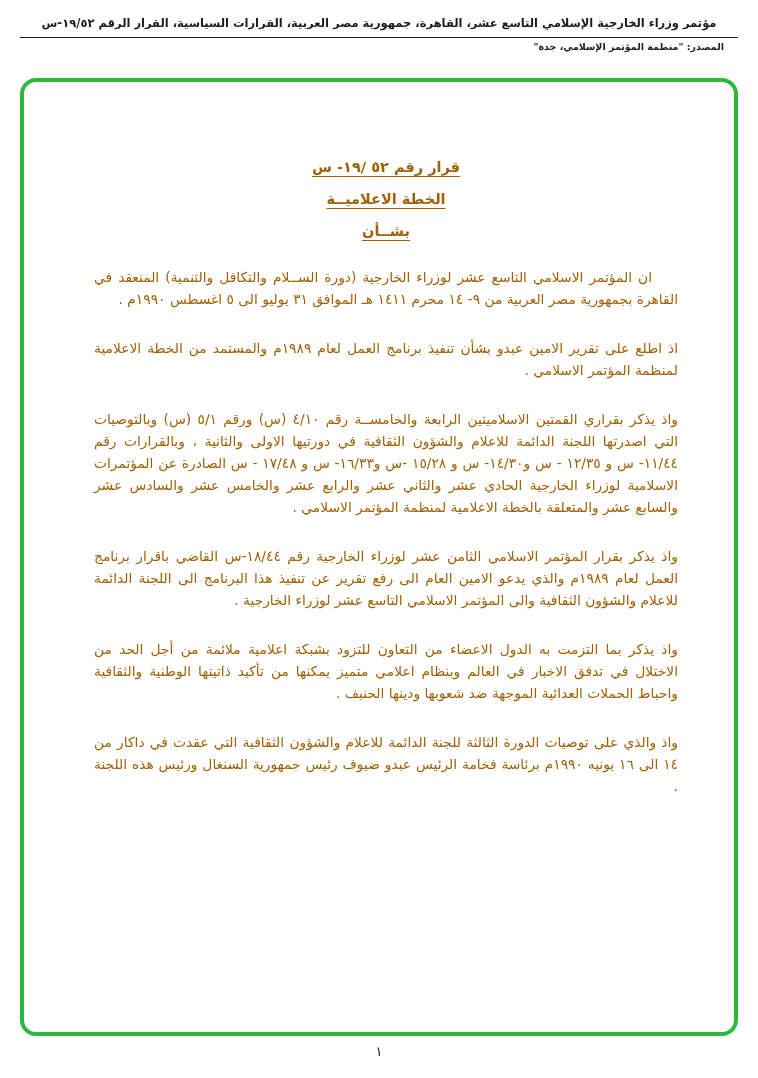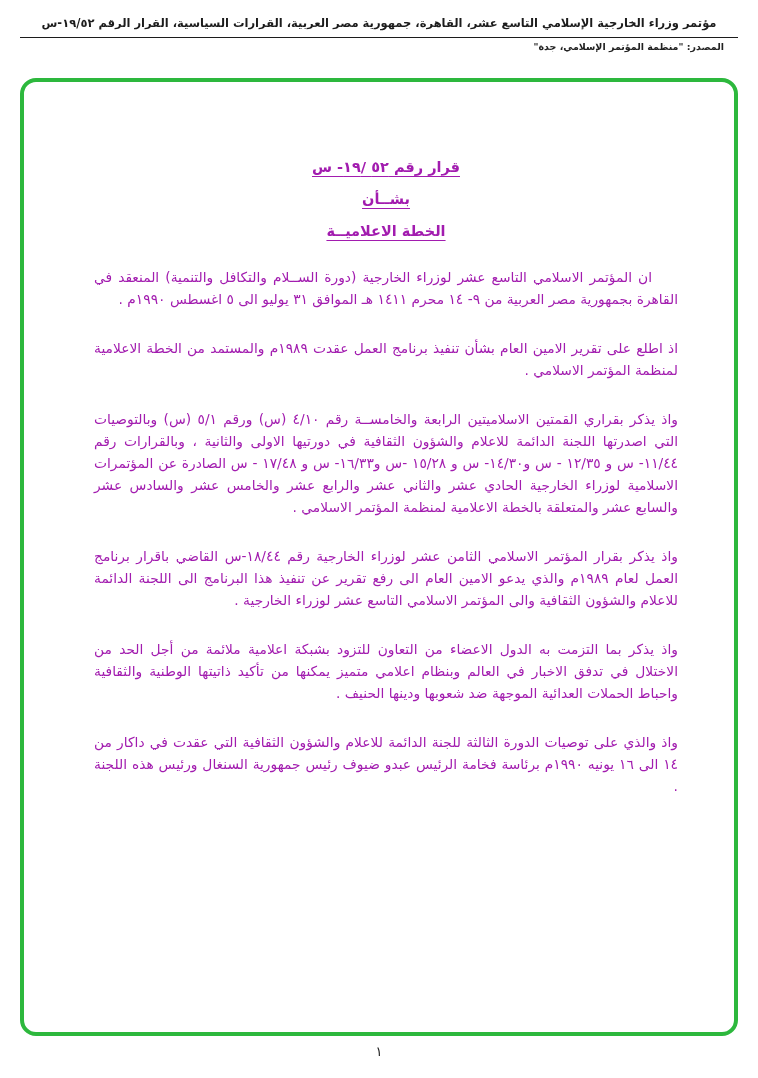--- a/index.html
+++ b/index.html
@@ -39,21 +39,21 @@
     height: 958px;
     border: 4.5px solid var(--frame_green, #2db83d);
     border-radius: 16px;
     background: #ffffff;
   }
   .content {
     padding: 74px 56px 0 70px;
     font-size: 13.8px;
     line-height: 22px;
     text-align: justify;
-    color: #a21caf;
+    color: #a16207;
   }
   
   .title-block {
     text-align: center;
     font-weight: bold;
     font-size: 14.5px;
     margin-bottom: 24px;
   }
   .title-line { display: block; margin-bottom: 10px; }
   .u {
@@ -87,34 +87,34 @@
   </header>
 
   <div class="frame">
     <div class="content">
 
       <div class="title-block">
         <div class="title-line">
           <span class="u">قرار رقم ٥٢ /١٩- س</span>
         </div>
         <div class="title-line">
-          <span class="u">بشــأن</span>
+          <span class="u">الخطة الاعلاميــة</span>
         </div>
         <div class="title-line">
-          <span class="u">الخطة الاعلاميــة</span>
+          <span class="u">بشــأن</span>
         </div>
       </div>
 
       <p class="para indent">
         <span class="para-text">ان المؤتمر الاسلامي التاسع عشر لوزراء الخارجية (دورة الســلام والتكافل والتنمية) المنعقد في القاهرة بجمهورية مصر العربية من ٩- ١٤ محرم ١٤١١ هـ الموافق ٣١ يوليو الى ٥ اغسطس ١٩٩٠م .</span>
       </p>
 
       <p class="para">
         <span class="lead">اذ اطلع</span>
-        <span class="para-text">على تقرير الامين العام بشأن تنفيذ برنامج العمل عقدت ١٩٨٩م والمستمد من الخطة الاعلامية لمنظمة المؤتمر الاسلامي .</span>
+        <span class="para-text">على تقرير الامين عبدو بشأن تنفيذ برنامج العمل لعام ١٩٨٩م والمستمد من الخطة الاعلامية لمنظمة المؤتمر الاسلامي .</span>
       </p>
 
       <p class="para">
         <span class="lead">واذ يذكر</span>
         <span class="para-text">بقراري القمتين الاسلاميتين الرابعة والخامســة رقم ٤/١٠ (س) ورقم ٥/١ (س) وبالتوصيات التي اصدرتها اللجنة الدائمة للاعلام والشؤون الثقافية في دورتيها الاولى والثانية ، وبالقرارات رقم ١١/٤٤- س و ١٢/٣٥ - س و١٤/٣٠- س و ١٥/٢٨ -س و١٦/٣٣- س و ١٧/٤٨ - س الصادرة عن المؤتمرات الاسلامية لوزراء الخارجية الحادي عشر والثاني عشر والرابع عشر والخامس عشر والسادس عشر والسابع عشر والمتعلقة بالخطة الاعلامية لمنظمة المؤتمر الاسلامي .</span>
       </p>
 
       <p class="para">
         <span class="lead">واذ يذكر</span>
         <span class="para-text">بقرار المؤتمر الاسلامي الثامن عشر لوزراء الخارجية رقم ١٨/٤٤-س القاضي باقرار برنامج العمل لعام ١٩٨٩م والذي يدعو الامين العام الى رفع تقرير عن تنفيذ هذا البرنامج الى اللجنة الدائمة للاعلام والشؤون الثقافية والى المؤتمر الاسلامي التاسع عشر لوزراء الخارجية .</span>

